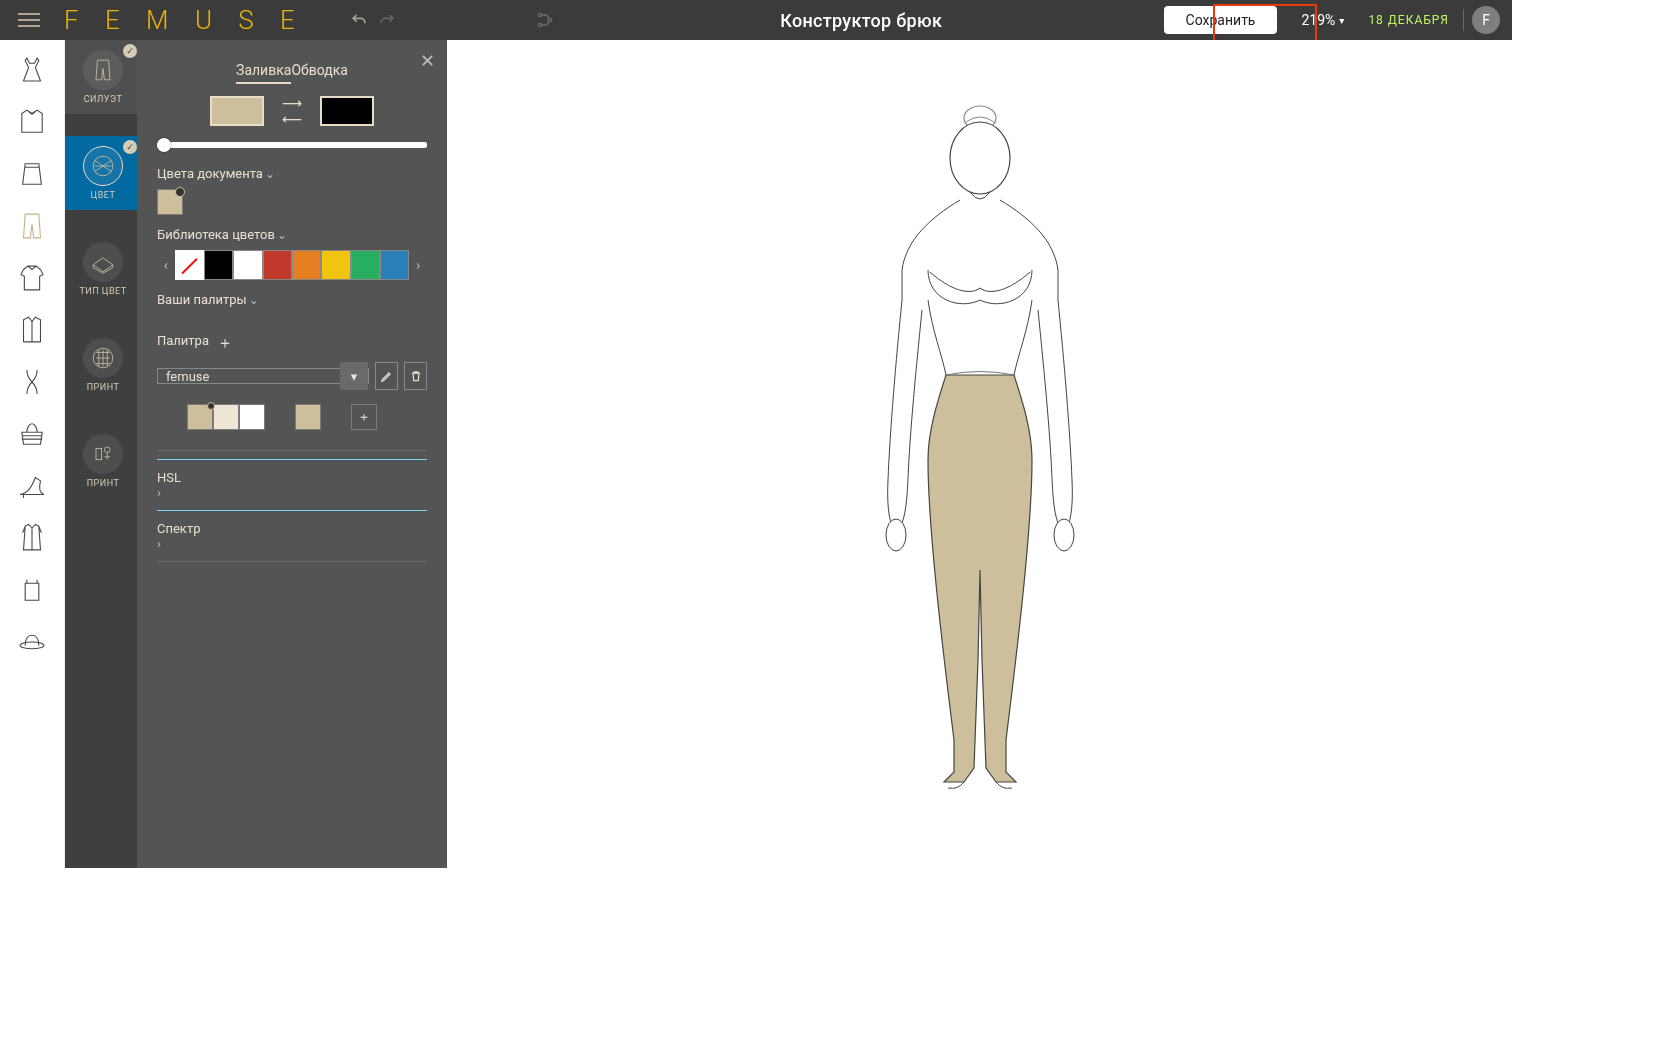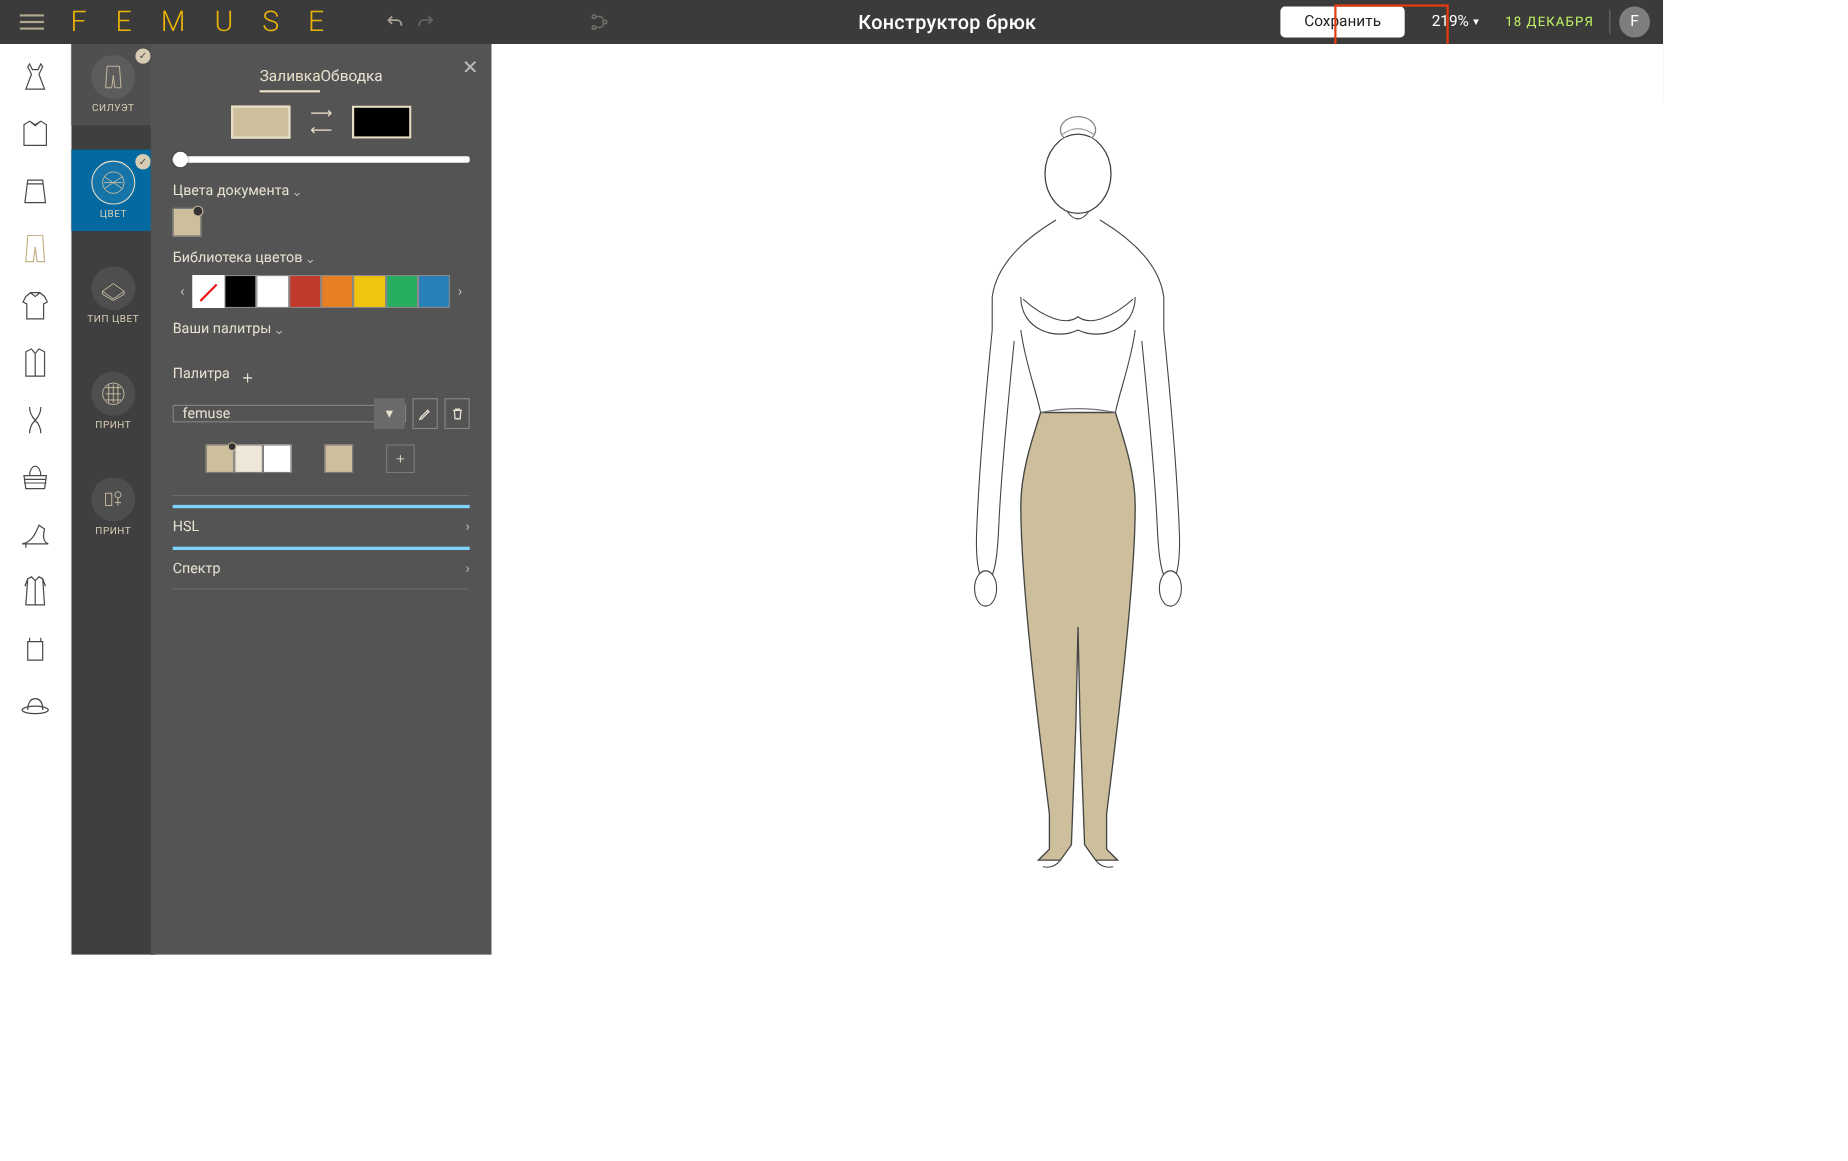--- a/index.html
+++ b/index.html
@@ -84,21 +84,21 @@
   .pal-add { font-size:16px; cursor:pointer; }
   .pal-row { display:flex; gap:6px; align-items:center; }
   .pal-select { flex:1; display:flex; align-items:center; border:1px solid #888; height:16px; background:#545454; }
   .pal-select input { flex:1; background:transparent; border:none; color:#e8e1d2; padding:0 8px; font-size:13px; outline:none; }
   .pal-caret { width:28px; height:28px; background:#6a6a6a; display:flex; align-items:center; justify-content:center; color:#e8e1d2; cursor:pointer; }
   .sqbtn { width:28px; height:28px; border:1px solid #888; display:flex; align-items:center; justify-content:center; color:#e8e1d2; cursor:pointer; }
   .pal-swatches { display:flex; gap:0; margin:14px 0 20px; padding-left:30px; }
   .psw { width:26px; height:26px; border:1px solid #7a7a7a; cursor:pointer; }
   .psw.add { display:flex; align-items:center; justify-content:center; color:#e8e1d2; background:#545454; margin-left:30px;}
   .thin-sep { height:1px; background:#6a6a6a; margin:8px 0 8px; }
-  .row-link { display:flex; align-items:center; justify-content:space-between; padding:10px 0; cursor:pointer; border-top:3px solid #7dd3fc; }
+  .row-link { display:flex; justify-content:space-between; padding:10px 0; cursor:pointer; border-top:1px solid #7dd3fc;flex-direction:column; }
   .row-link:last-of-type { border-bottom:1px solid #6a6a6a; }
   .row-link .r-chevron { color:#bbb; }
 
   
   .right-dock { position:absolute; top:40px; right:0; height:52px; width:48px; background:#3b3b3b; display:flex; align-items:center; justify-content:center; }
   .right-dock svg { width:26px; height:26px; stroke:#d7cdb5; fill:none; stroke-width:1.4; }
 
   
   .canvas { position:absolute; top:40px; left:447px; right:0; bottom:0; background:#fff; display:flex; align-items:flex-start; justify-content:center; padding-top:60px; }
   .figure { width:340px; height:700px; }

